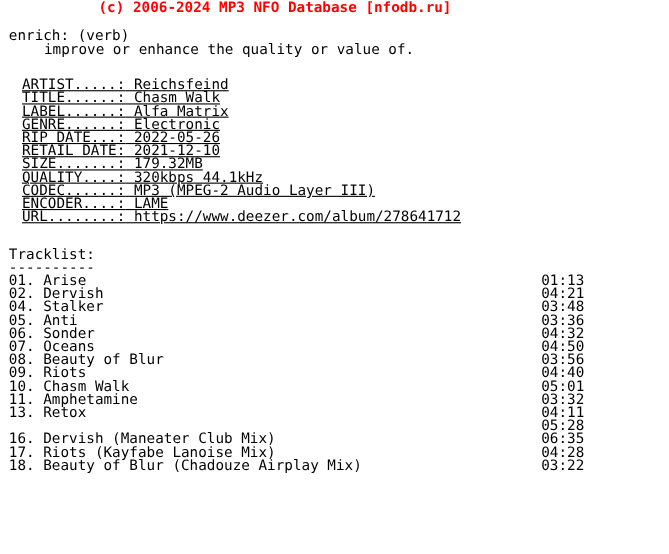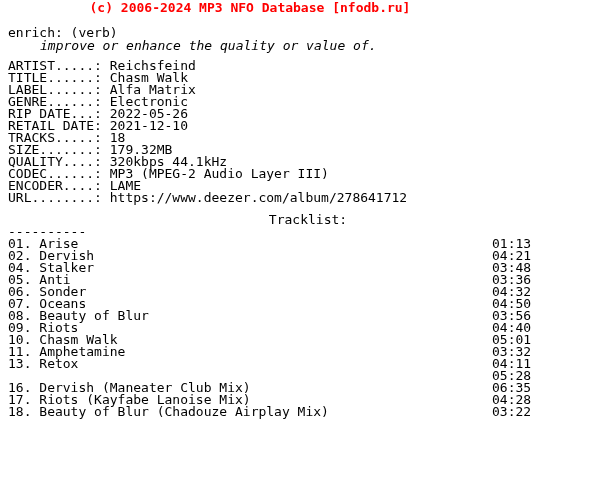--- a/index.html
+++ b/index.html
@@ -37,33 +37,33 @@
     font-family: "DejaVu Sans Mono", "Liberation Mono", monospace;
     font-size: 13px;
   }
   .body-block {
     position: absolute;
     left: 8px;
     top: 26px;
     width: 600px;
   }
   .def-term { height: 13px; line-height: 13px; white-space: pre; }
-  .def-desc { height: 13px; line-height: 13px; white-space: pre; padding-left: 32px; font-style: italic; }
+  .def-desc { height: 13px; line-height: 13px; white-space: pre; padding-left: 32px; }
   .spacer-6 { height: 8px; }
   .spacer-8 { height: 10px; }
-  .meta-list { margin: 0; padding: 0; }
+  .meta-list { margin: 12px; padding: 0; text-decoration: underline; }
   .meta-row {
     height: 12px;
     line-height: 12px;
     white-space: pre;
     display: block;
   }
   .meta-label { display: inline; }
   .meta-value { display: inline; }
-  .tl-title { height: 12px; line-height: 12px; white-space: pre; text-align: center; }
+  .tl-title { height: 12px; line-height: 12px; white-space: pre; }
   .tl-rule  { height: 12px; line-height: 12px; white-space: pre; }
   .track-row {
     height: 12px;
     line-height: 12px;
     white-space: pre;
     position: relative;
     display: block;
   }
   .track-left { display: inline; }
   .track-time {
@@ -87,21 +87,20 @@
 
     <div class="spacer-6"></div>
 
     <div class="meta-list" id="meta-list">
         <div class="meta-row"><span class="meta-label">ARTIST.....:</span><span class="meta-value"> Reichsfeind</span></div>
         <div class="meta-row"><span class="meta-label">TITLE......:</span><span class="meta-value"> Chasm Walk</span></div>
         <div class="meta-row"><span class="meta-label">LABEL......:</span><span class="meta-value"> Alfa Matrix</span></div>
         <div class="meta-row"><span class="meta-label">GENRE......:</span><span class="meta-value"> Electronic</span></div>
         <div class="meta-row"><span class="meta-label">RIP DATE...:</span><span class="meta-value"> 2022-05-26</span></div>
         <div class="meta-row"><span class="meta-label">RETAIL DATE:</span><span class="meta-value"> 2021-12-10</span></div>
-        <div class="meta-row"><span class="meta-label">TRACKS.....:</span><span class="meta-value"> 18</span></div>
         <div class="meta-row"><span class="meta-label">SIZE.......:</span><span class="meta-value"> 179.32MB</span></div>
         <div class="meta-row"><span class="meta-label">QUALITY....:</span><span class="meta-value"> 320kbps 44.1kHz</span></div>
         <div class="meta-row"><span class="meta-label">CODEC......:</span><span class="meta-value"> MP3 (MPEG-2 Audio Layer III)</span></div>
         <div class="meta-row"><span class="meta-label">ENCODER....:</span><span class="meta-value"> LAME</span></div>
         <div class="meta-row"><span class="meta-label">URL........:</span><span class="meta-value"> https://www.deezer.com/album/278641712</span></div>
       </div>
 
     <div class="spacer-8"></div>
 
     <div class="tl-title">Tracklist:</div>

